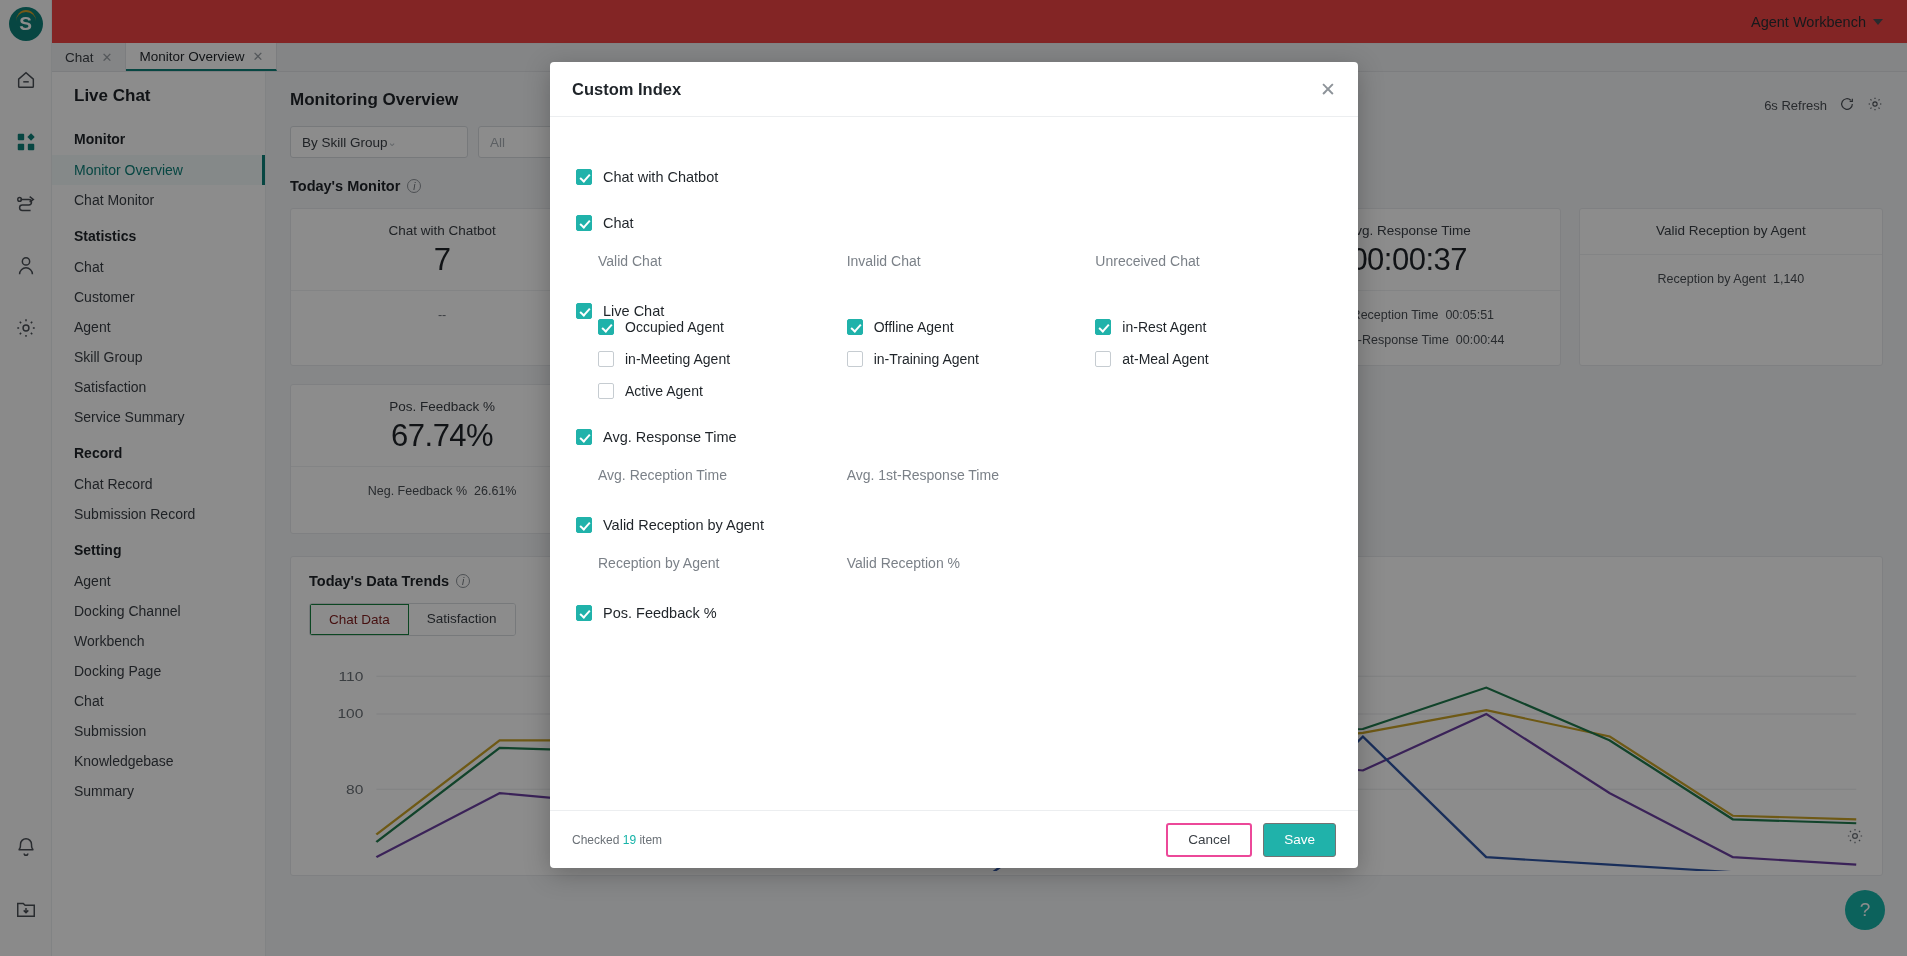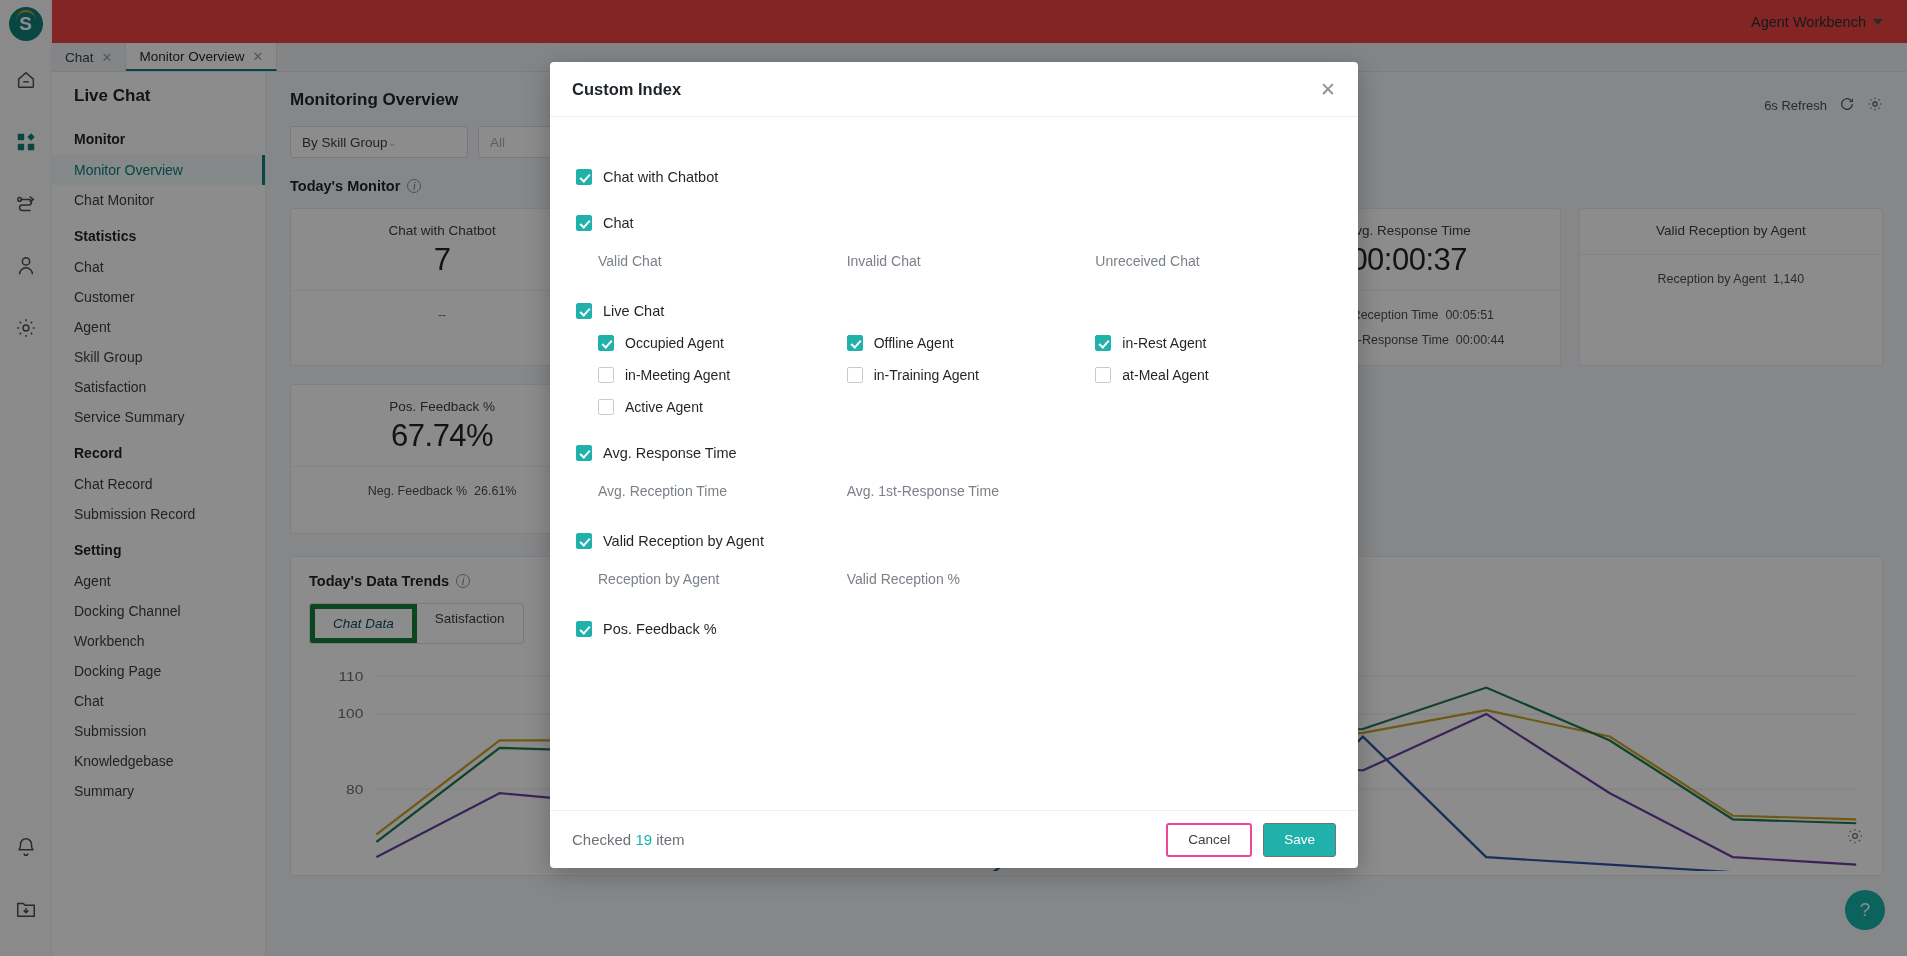--- a/index.html
+++ b/index.html
@@ -114,21 +114,21 @@
   .card-value { font-size: 31px; color: #1f2429; letter-spacing: -0.5px; }
   .card-foot { padding: 12px 10px; text-align: center; font-size: 12.5px; color: #4a4f55; line-height: 2; }
   .card-foot .dash { color: #6b7177; }
 
   .trend-panel {
     margin-top: 22px; background: #fff; border: 1px solid #e7eaed; border-radius: 3px;
     padding: 16px 18px; position: relative; height: 320px;
   }
   .seg { display: inline-flex; border: 1px solid #d9dde1; border-radius: 3px; overflow: hidden; }
   .seg div { padding: 7px 18px; font-size: 13.5px; color: #3a3f45; cursor: pointer; background:#fff; }
-  .seg div.on { color: #0c4a6e; border: 6px solid #15803d; margin: -1px; font-style: italic; }
+  .seg div.on { color: #7f1d1d; border: 2px solid #15803d; margin: -1px; }
   .gear-abs { position: absolute; right: 18px; bottom: 26px; color: #6b7177; }
 
   .chart { position: absolute; left: 18px; right: 18px; top: 92px; bottom: 4px; }
   .chart svg { width: 100%; height: 100%; }
   .ytick { font-size: 12px; fill: #6b7177; font-family: "Liberation Sans", sans-serif; }
 
   .help-fab {
     position: absolute; right: 22px; bottom: 26px; width: 40px; height: 40px; border-radius: 50%;
     background: #16b3a8; color: #fff; display: flex; align-items: center; justify-content: center;
     font-size: 19px; cursor: pointer;
@@ -157,40 +157,40 @@
   .modal-body::-webkit-scrollbar-thumb { background: #cfd4d8; border-radius: 4px; }
 
   .grp { margin-bottom: 30px; }
   .grp-head { display: flex; align-items: center; gap: 11px; }
   .grp-title { font-size: 14.5px; color: #1f2429; }
   .sub-cols {
     display: grid; grid-template-columns: 1fr 1fr 1fr; gap: 0 12px;
     margin-top: 18px; padding-left: 22px;
   }
   .sub-text { font-size: 14px; color: #7b8188; padding: 4px 0; }
-  .chk-rows { margin-top: 16px; padding-left: 22px; }
+  .chk-rows { padding-left: 22px; }
   .chk-row { display: grid; grid-template-columns: 1fr 1fr 1fr; gap: 0 12px; margin-bottom: 16px; }
   .chk-cell { display: flex; align-items: center; gap: 11px; }
   .chk-label { font-size: 14px; color: #1f2429; }
 
   .cb {
     width: 16px; height: 16px; border-radius: 2px; flex: 0 0 16px;
     border: 1px solid #c6ccd1; background: #fff; position: relative; cursor: pointer;
   }
   .cb.on { background: #20b2aa; border-color: #20b2aa; }
   .cb.on::after {
     content: ""; position: absolute; left: 5px; top: 2px; width: 4px; height: 8px;
     border: solid #fff; border-width: 0 2px 2px 0; transform: rotate(42deg);
   }
 
   .modal-foot {
     height: 58px; border-top: 1px solid #eceef0; display: flex; align-items: center;
     justify-content: space-between; padding: 0 22px;
   }
-  .checked-txt { font-size: 15px; color: #6b7177; }
+  .checked-txt { font-size: 12px; color: #6b7177; }
   .checked-txt b { color: #16b3a8; font-weight: normal; }
   .foot-btns { display: flex; gap: 11px; }
   .btn {
     height: 34px; padding: 0 20px; border-radius: 3px; font-size: 13.5px; cursor: pointer;
     display: flex; align-items: center; justify-content: center;
   }
   .btn.ghost { border: 2px solid #ec4899; background: #fff; color: #3a3f45; text-align: right; }
   .btn.primary { background: #20b2aa; color: #fff; border: 1px solid #737373; }
 </style>
 </head>

